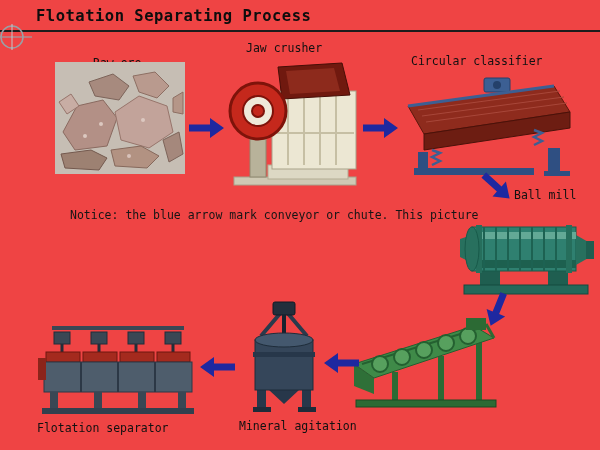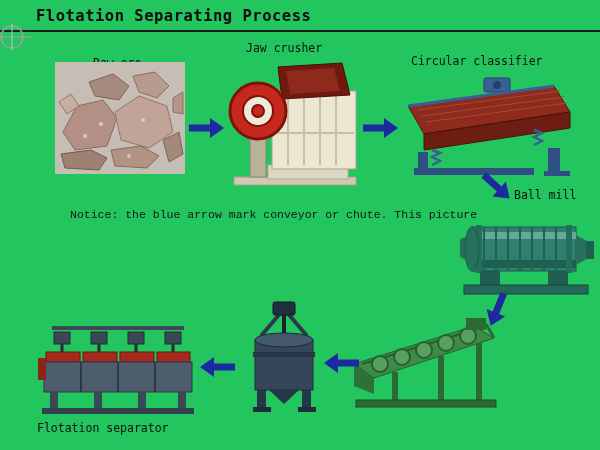--- a/index.html
+++ b/index.html
@@ -1,20 +1,20 @@
 <!DOCTYPE html>
 <html style="--arrow-color: #1e28a0;"><head>
 <meta charset="utf-8">
 <style>
   * { margin:0; padding:0; box-sizing:border-box; }
   html,body { background:#ffffff; }
   body { font-family:"DejaVu Sans Mono","Liberation Mono",monospace; }
   :root { --arrow-color:#1e28a0; }
 
-  .page { position:relative; width:600px; height:450px; background:#22c55e; overflow:hidden; }
+  .page { position:relative; width:600px; height:450px; background:#ef4444; overflow:hidden; }
 
   .title { position:absolute; left:36px; top:7px; font-size:15.5px; font-weight:bold;
            letter-spacing:.5px; color:#0d0d0d; white-space:nowrap; }
   .rule  { position:absolute; left:0; top:30px; width:600px; height:0; border-top:2px solid #1c1c1c; }
 
   .regmark { position:absolute; left:0; top:22px; }
 
   .stage-label { position:absolute; font-size:11.5px; color:#111; white-space:nowrap; }
   .lbl-raw       { left:93px;  top:56px; }
   .lbl-jaw       { left:246px; top:41px; }
@@ -27,21 +27,21 @@
   .machine { position:absolute; line-height:0; }
   .m-raw       { left:55px;  top:62px; }
   .m-jaw       { left:228px; top:55px; }
   .m-screen    { left:398px; top:72px; }
   .m-ballmill  { left:458px; top:205px; }
   .m-spiral    { left:348px; top:312px; }
   .m-agitation { left:243px; top:300px; }
   .m-flotation { left:38px;  top:318px; }
 
   .notice { position:absolute; left:70px; top:203px; font-size:11.5px; line-height:24px; color:#151515; }
-  .notice div { white-space:nowrap;font-family:Liberation Mono, monospace; }
+  .notice div { white-space:nowrap; }
 
   .arrow { position:absolute; width:36px; height:22px; color:var(--arrow-color); line-height:0; }
   .a1 { left:189px; top:117px; }
   .a2 { left:363px; top:117px; }
   .a3 { left:479px; top:176px; transform:rotate(42deg); }
   .a4 { left:479px; top:299px; transform:rotate(112deg); }
   .a5 { left:323px; top:352px; transform:rotate(180deg); }
   .a6 { left:199px; top:356px; transform:rotate(180deg); }
 </style>
 </head>
@@ -56,20 +56,21 @@
       <circle cx="12" cy="15" r="11" fill="none" stroke="#9aa0a6" stroke-width="1.5"></circle>
       <line x1="0" y1="15" x2="32" y2="15" stroke="#9aa0a6" stroke-width="1.2"></line>
       <line x1="12" y1="2" x2="12" y2="28" stroke="#c4c8cc" stroke-width="1"></line>
     </svg>
   </div>
 
   <span class="stage-label lbl-raw">Raw ore</span>
   <span class="stage-label lbl-jaw">Jaw crusher</span>
   <span class="stage-label lbl-screen">Circular classifier</span>
   <span class="stage-label lbl-ballmill">Ball mill</span>
+  <span class="stage-label lbl-agitation">Mineral agitation</span>
   <span class="stage-label lbl-flotation">Flotation separator</span>
 
   <div class="machine m-raw">
     <svg width="130" height="112" viewBox="0 0 130 112">
       <rect width="130" height="112" fill="#c6beb4"></rect>
       <polygon points="8,70 22,44 48,38 62,56 52,84 20,88" fill="#b39086" stroke="#8a6a60"></polygon>
       <polygon points="60,50 84,34 112,44 118,70 94,86 66,78" fill="#c2a39a" stroke="#97756b"></polygon>
       <polygon points="34,20 58,12 74,24 64,38 40,34" fill="#a78a7e" stroke="#7d645a"></polygon>
       <polygon points="78,14 100,10 114,24 102,36 84,30" fill="#b99a8e" stroke="#8d6f63"></polygon>
       <polygon points="6,92 36,88 52,96 44,108 10,106" fill="#9d8172" stroke="#74594e"></polygon>

